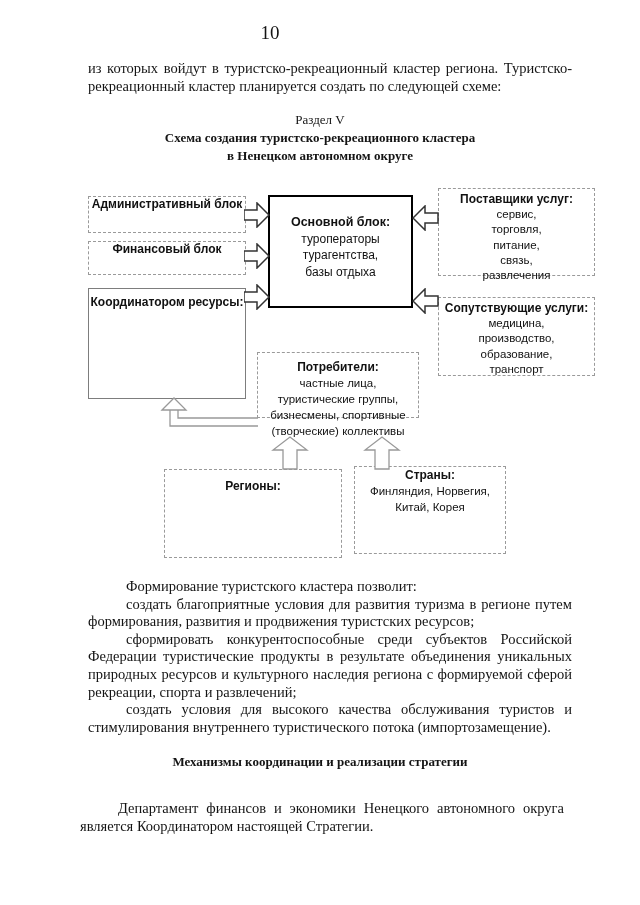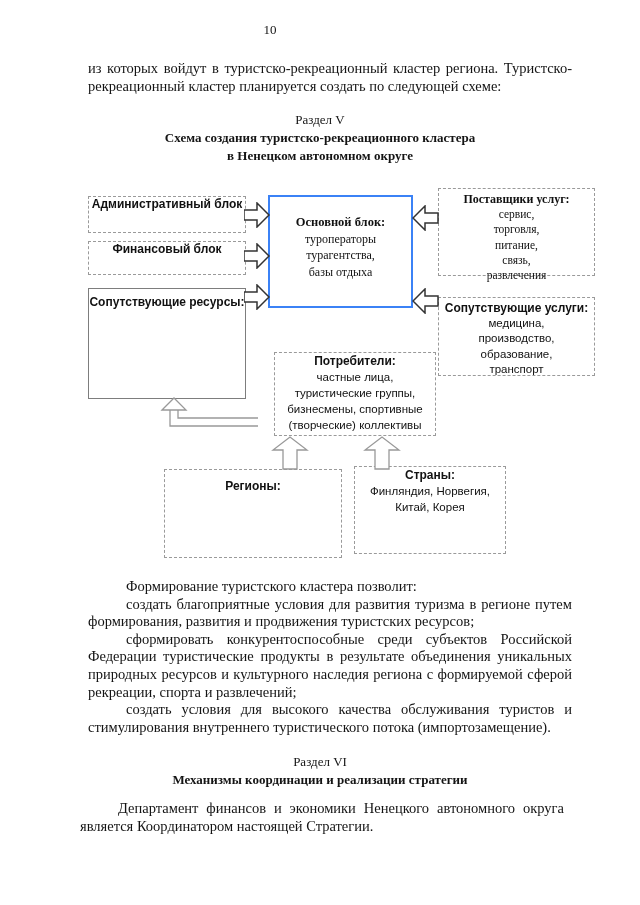--- a/index.html
+++ b/index.html
@@ -6,21 +6,21 @@
   .page{
     position:relative;
     width:640px;height:905px;
     background:#ffffff;
     font-family:"Liberation Serif", serif;
     color:#141414;
     overflow:hidden;
   }
   .pagenum{
     position:absolute;top:22px;left:0;width:540px;
-    text-align:center;font-size:13px;
+    text-align:center;font-size:19px;
   }
   .body-text{
     font-size:14.5px;line-height:17.6px;text-align:justify;
   }
   .intro{position:absolute;left:88px;top:60px;width:484px;}
   .section-head{
     position:absolute;left:70px;width:500px;text-align:center;
     font-size:13px;line-height:18px;
   }
   .sec5{top:111px;}
@@ -30,30 +30,30 @@
   .dbox{
     position:absolute;box-sizing:border-box;
     font-family:"Liberation Sans", sans-serif;
     font-size:11.5px;line-height:15.2px;color:#111;
     text-align:center;background:#fff;
   }
   .dbox .dtitle{font-weight:bold;font-size:12px;}
   .dbox .ditems{white-space:pre-line;}
   .dashed{border:1px dashed #9a9a9a;}
   .solid-gray{border:1px solid #7d7d7d;}
-  .solid-dark{border:2px solid #3b82f6;font-family:Liberation Serif, serif;}
+  .solid-dark{border:2px solid #000000;}
   .vcenter{display:flex;flex-direction:column;}
   .admin  {left:88px; top:196px; width:158px; height:37px;}
   .finance{left:88px; top:241px; width:158px; height:34px;}
   .resources{left:88px; top:288px; width:158px; height:111px; padding-top:6px;}
   .mainblk{left:268px; top:195px; width:145px; height:113px; padding-top:17px; font-size:12px; line-height:16.5px;}
   .mainblk .dtitle{font-size:12.5px;}
-  .suppliers{left:438px; top:188px; width:157px; height:88px; padding-top:3px;font-family:Liberation Serif, serif;}
+  .suppliers{left:438px; top:188px; width:157px; height:88px; padding-top:3px;}
   .related  {left:438px; top:297px; width:157px; height:79px; padding-top:3px;}
-  .consumers{left:274px; top:352px; width:162px; height:84px; padding-top:0; line-height:16px;}
+  .consumers{left:257px; top:352px; width:162px; height:66px; padding-top:6px; line-height:16px;}
   .regions  {left:164px; top:469px; width:178px; height:89px; padding-top:8px; line-height:16px;}
   .countries{left:354px; top:466px; width:152px; height:88px; line-height:16px;}
   .arrow{position:absolute;}
   p.bp{margin:0;text-indent:38px;}
   .paras{position:absolute;left:88px;top:578px;width:484px;}
   .closing{position:absolute;left:80px;top:800px;width:484px;}
 </style>
 </head>
 <body>
 
@@ -71,21 +71,21 @@
 
   <div class="dbox dashed vcenter admin">
     <div class="dtitle">Административный блок</div>
   </div>
 
   <div class="dbox dashed vcenter finance">
     <div class="dtitle">Финансовый блок</div>
   </div>
 
   <div class="dbox solid-gray resources">
-    <div class="dtitle">Сопутствующие ресурсы:</div>
+    <div class="dtitle">Координатором ресурсы:</div>
   </div>
 
   <div class="dbox solid-dark mainblk">
     <div class="dtitle">Основной блок:</div>
     <div class="ditems">туроператоры
 турагентства,
 базы отдыха</div>
   </div>
 
   <div class="dbox dashed suppliers">
@@ -153,21 +153,20 @@
   </svg>
 
   <div class="paras body-text">
     <p class="bp">Формирование туристского кластера позволит:</p>
     <p class="bp">создать благоприятные условия для развития туризма в регионе путем формирования, развития и продвижения туристских ресурсов;</p>
     <p class="bp">сформировать конкурентоспособные среди субъектов Российской Федерации туристические продукты в результате объединения уникальных природных ресурсов и культурного наследия региона с формируемой сферой рекреации, спорта и развлечений;</p>
     <p class="bp">создать условия для высокого качества обслуживания туристов и стимулирования внутреннего туристического потока (импортозамещение).</p>
   </div>
 
   <div class="section-head sec6">
-    <div>Раздел VI</div>
     <div class="section-title">Механизмы координации и реализации стратегии</div>
   </div>
 
   <div class="closing body-text">
     <p class="bp">Департамент финансов и экономики Ненецкого автономного округа является Координатором настоящей Стратегии.</p>
   </div>
 
 </div>
 
 </body></html>

